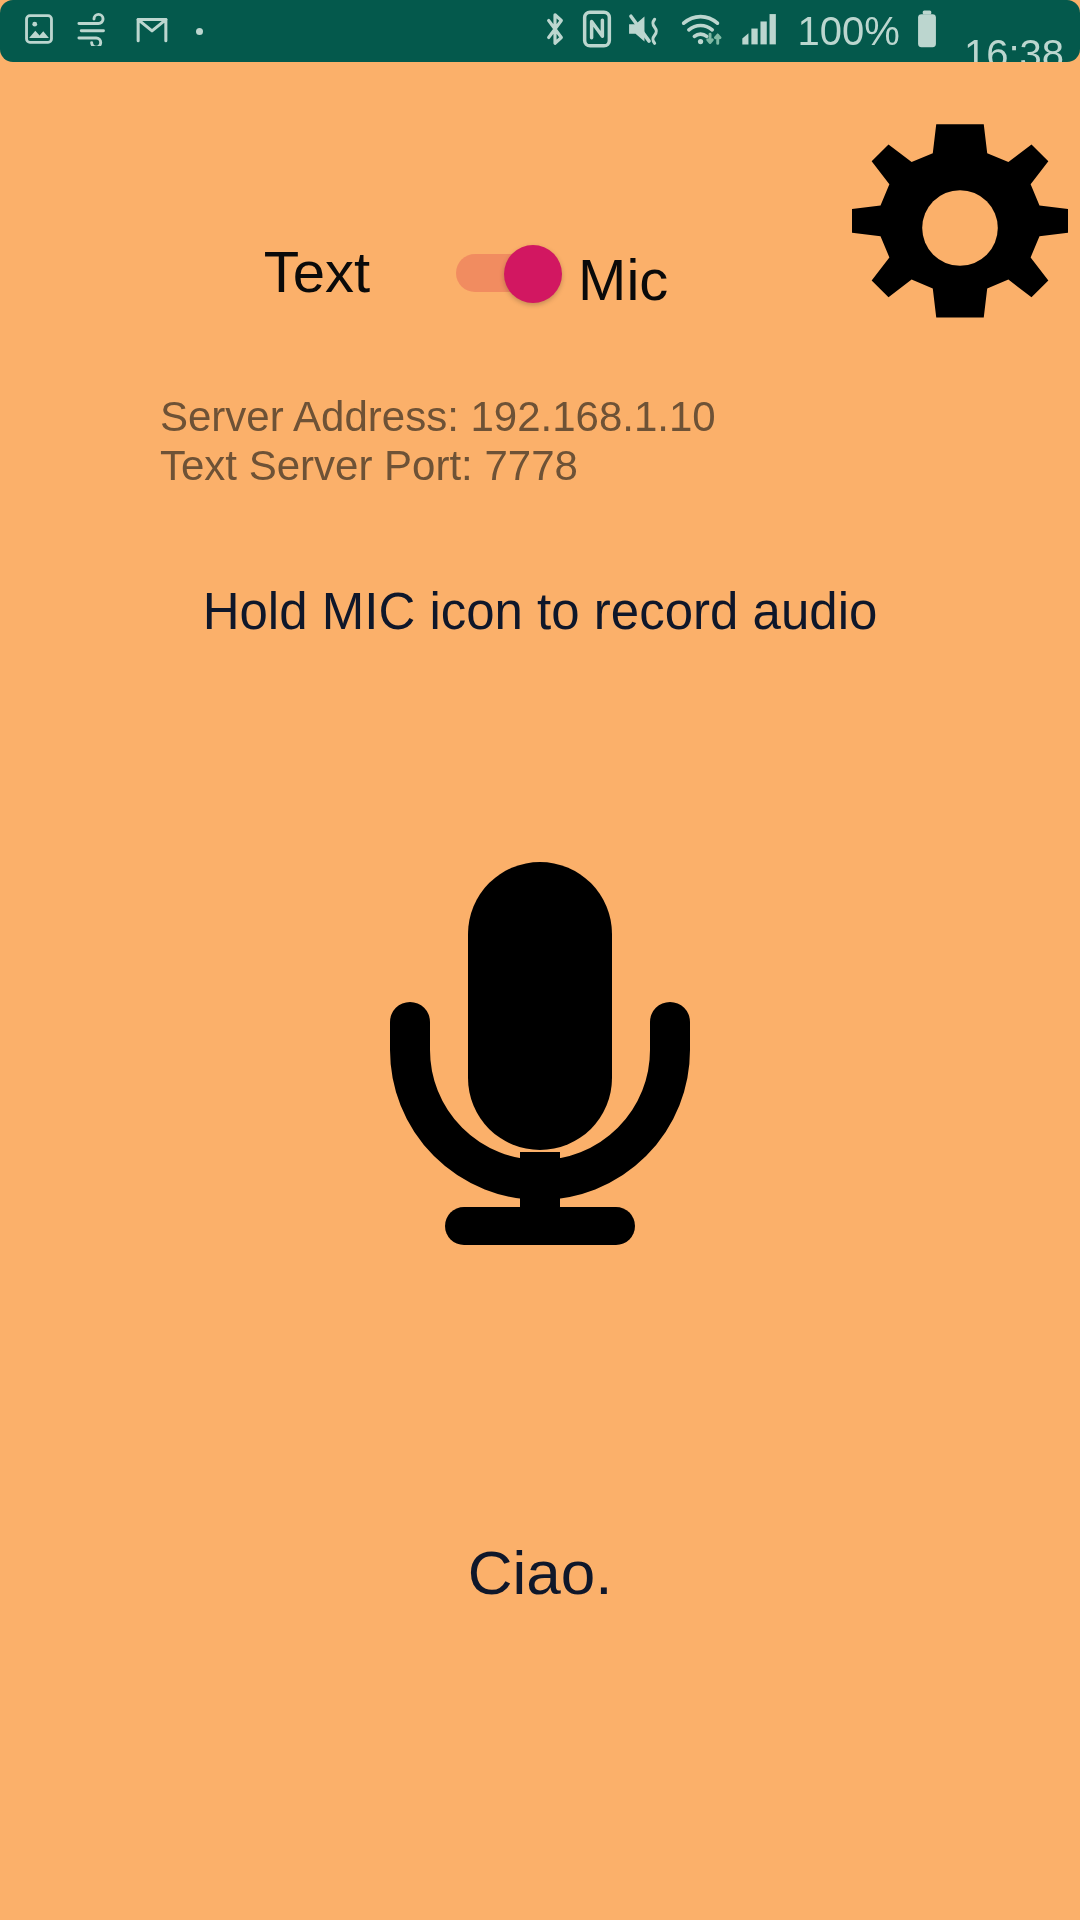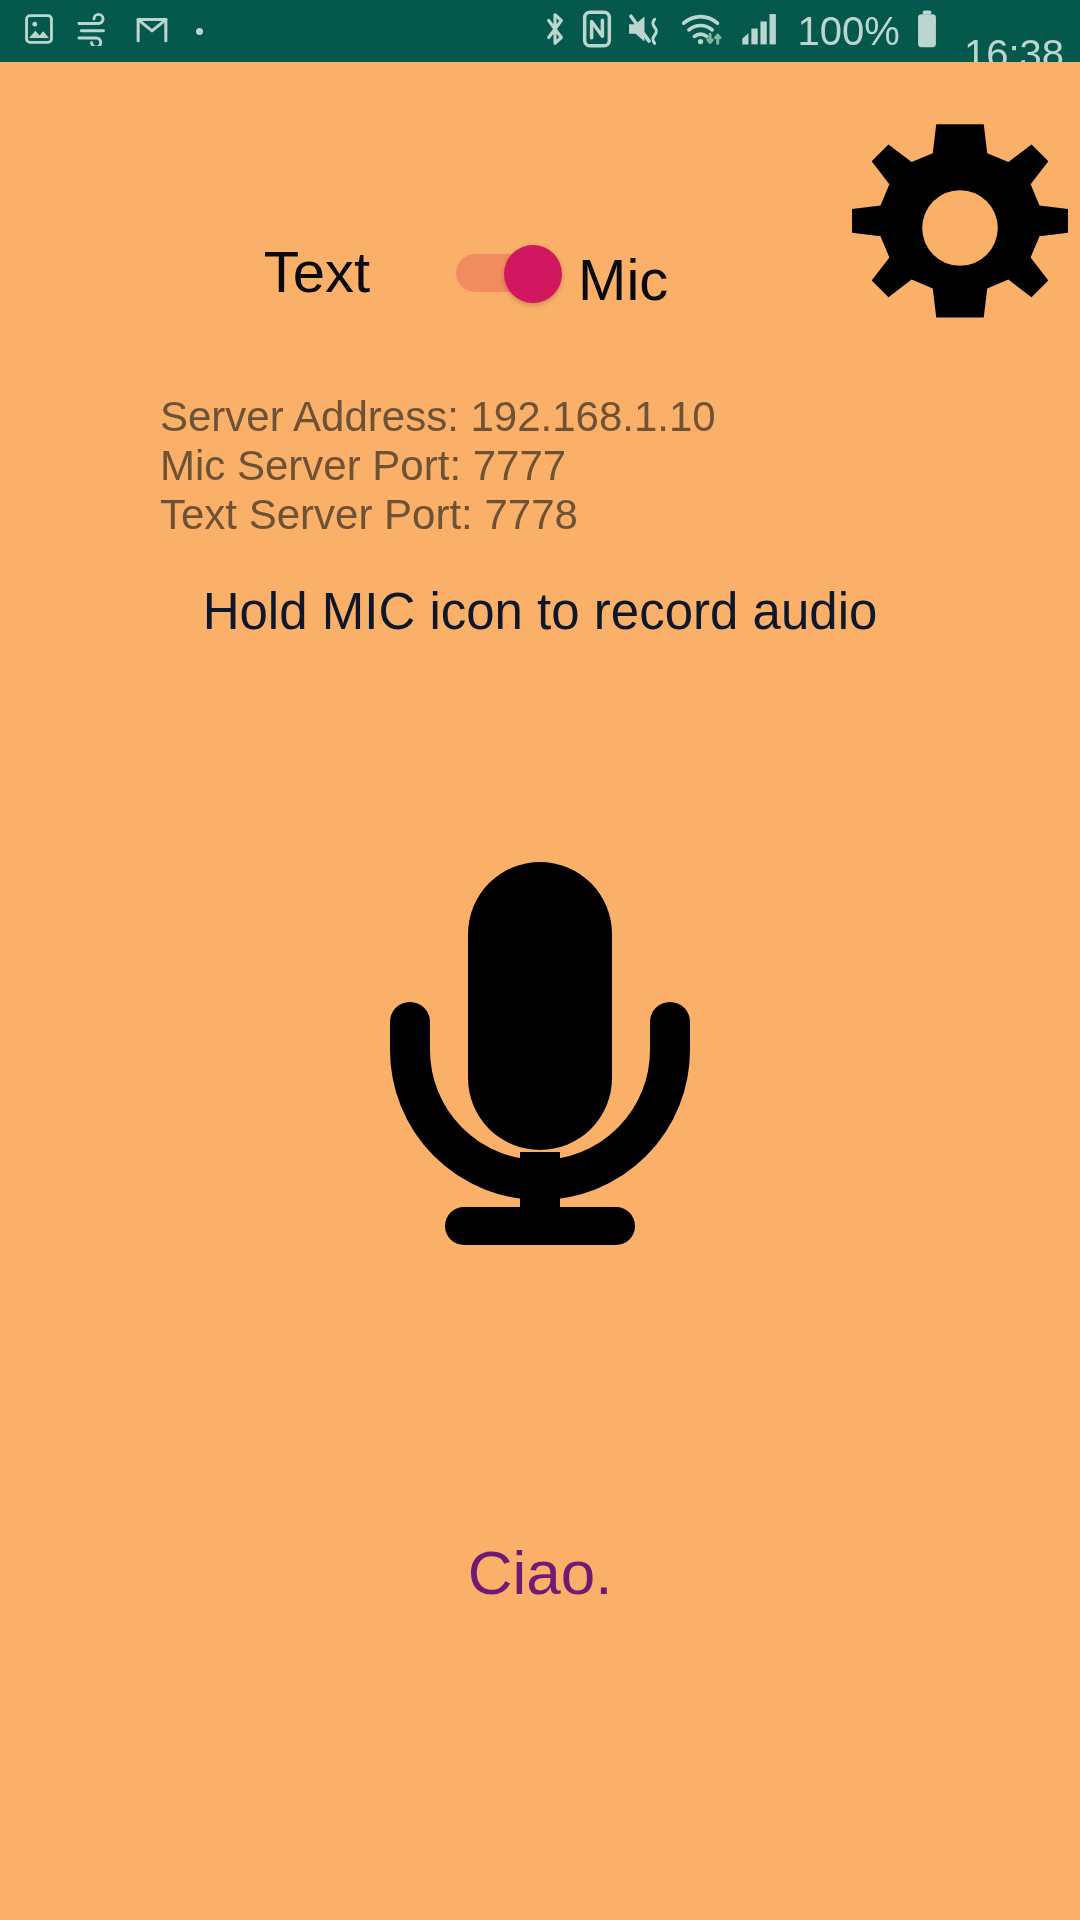--- a/index.html
+++ b/index.html
@@ -9,20 +9,21 @@
     background:#fbb06a;
   }
 
   
   .statusbar{
     position:relative;
     width:1080px; height:62px;
     background:#04594c;
     display:flex; align-items:center;
     padding:0 16px 0 22px;
+    border-radius:13px;
   }
   .sb-left{ display:flex; align-items:center; gap:20px; }
   .sb-right{ display:flex; align-items:center; gap:14px; margin-left:auto; }
   .sb-ico{ display:block; }
   .sb-text{
     color:#bcd6cf; font-size:40px; line-height:40px;
     letter-spacing:0px; font-weight:400;
   }
   .sb-dot{
     width:7px; height:7px; border-radius:50%;
@@ -100,21 +101,21 @@
     transform:translateX(-50%);
     width:300px; height:395px;
     border:0; background:transparent; padding:0; cursor:pointer;
     display:block;
   }
 
   
   .transcript{
     position:absolute; top:1475px; left:0; width:1080px;
     text-align:center;
-    font-size:62px; color:#701a75; line-height:72px;
+    font-size:62px; color:#0f172a; line-height:72px;
   }
 </style>
 </head>
 <body>
 
 <div class="statusbar">
 
   <div class="sb-left">
     <span class="sb-ico">
       <svg width="34" height="34" viewBox="0 0 24 24" fill="none">
@@ -207,21 +208,20 @@
     <button class="switch">
       <span class="track"></span>
       <span class="thumb"></span>
     </button>
 
     <span class="tg-label right">Mic</span>
   </div>
 
   <div class="server-info">
     <div>Server Address: 192.168.1.10</div>
-    <div>Mic Server Port: 7777</div>
     <div>Text Server Port: 7778</div>
   </div>
 
   <div class="hold-hint">Hold MIC icon to record audio</div>
 
   <button class="mic-btn">
     <span>
       <svg width="300" height="395" viewBox="0 0 300 395" aria-hidden="true">
 
         <rect x="78" y="10" width="144" height="288" rx="72" fill="#000000"></rect>

